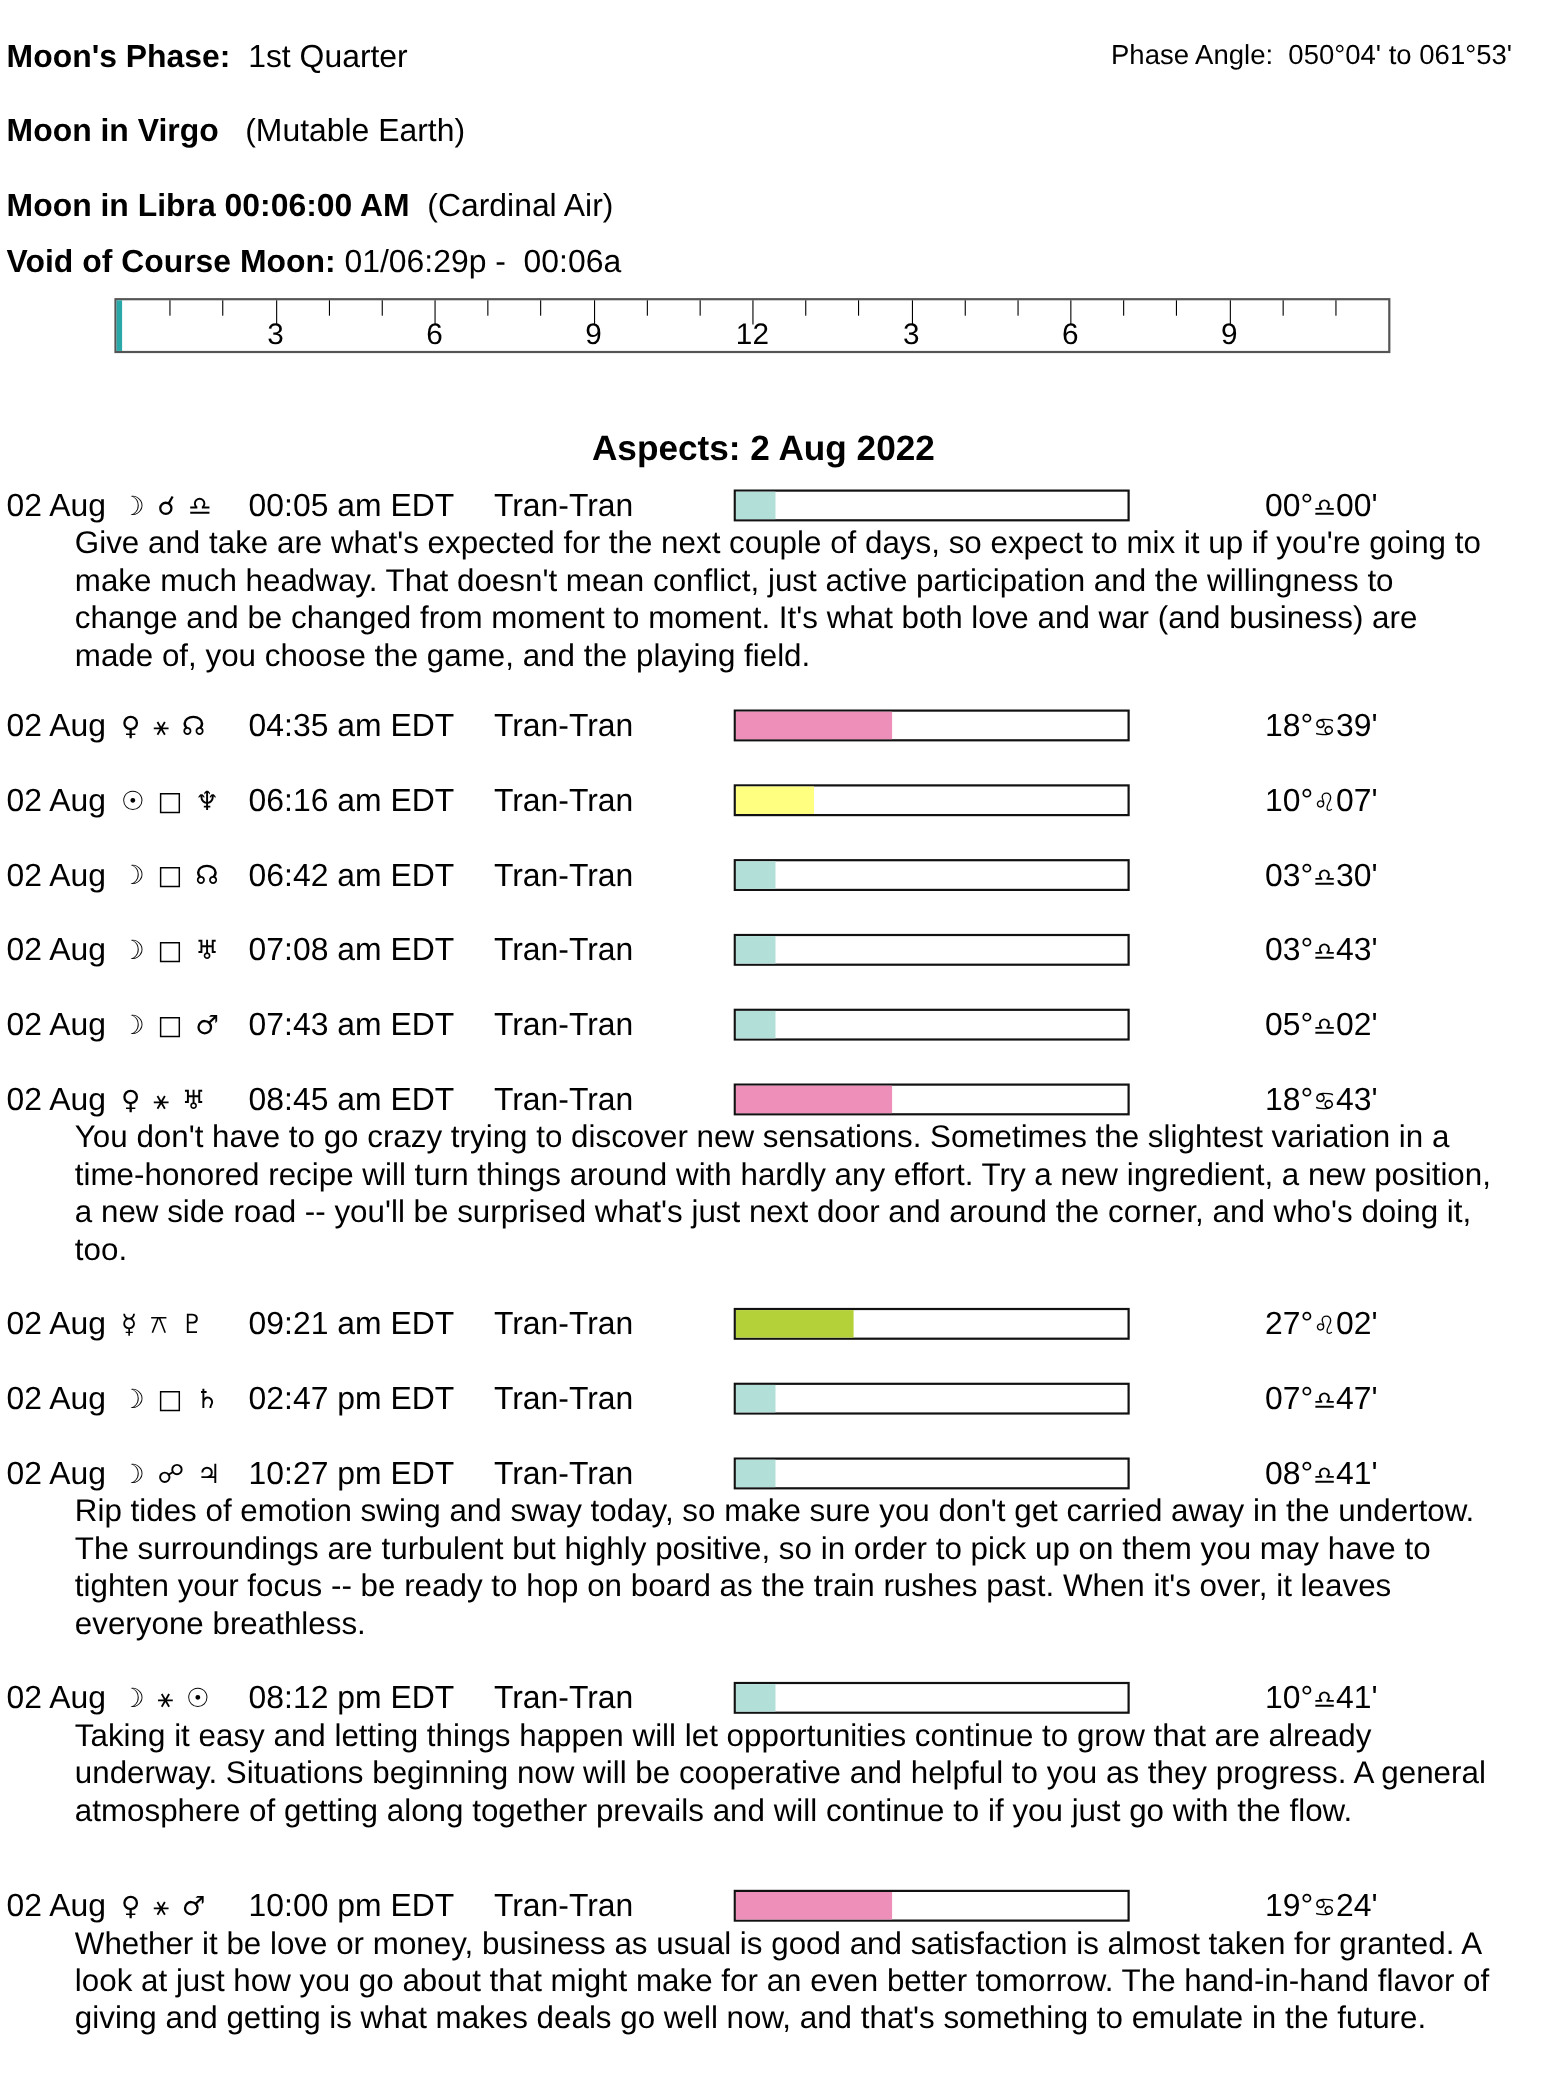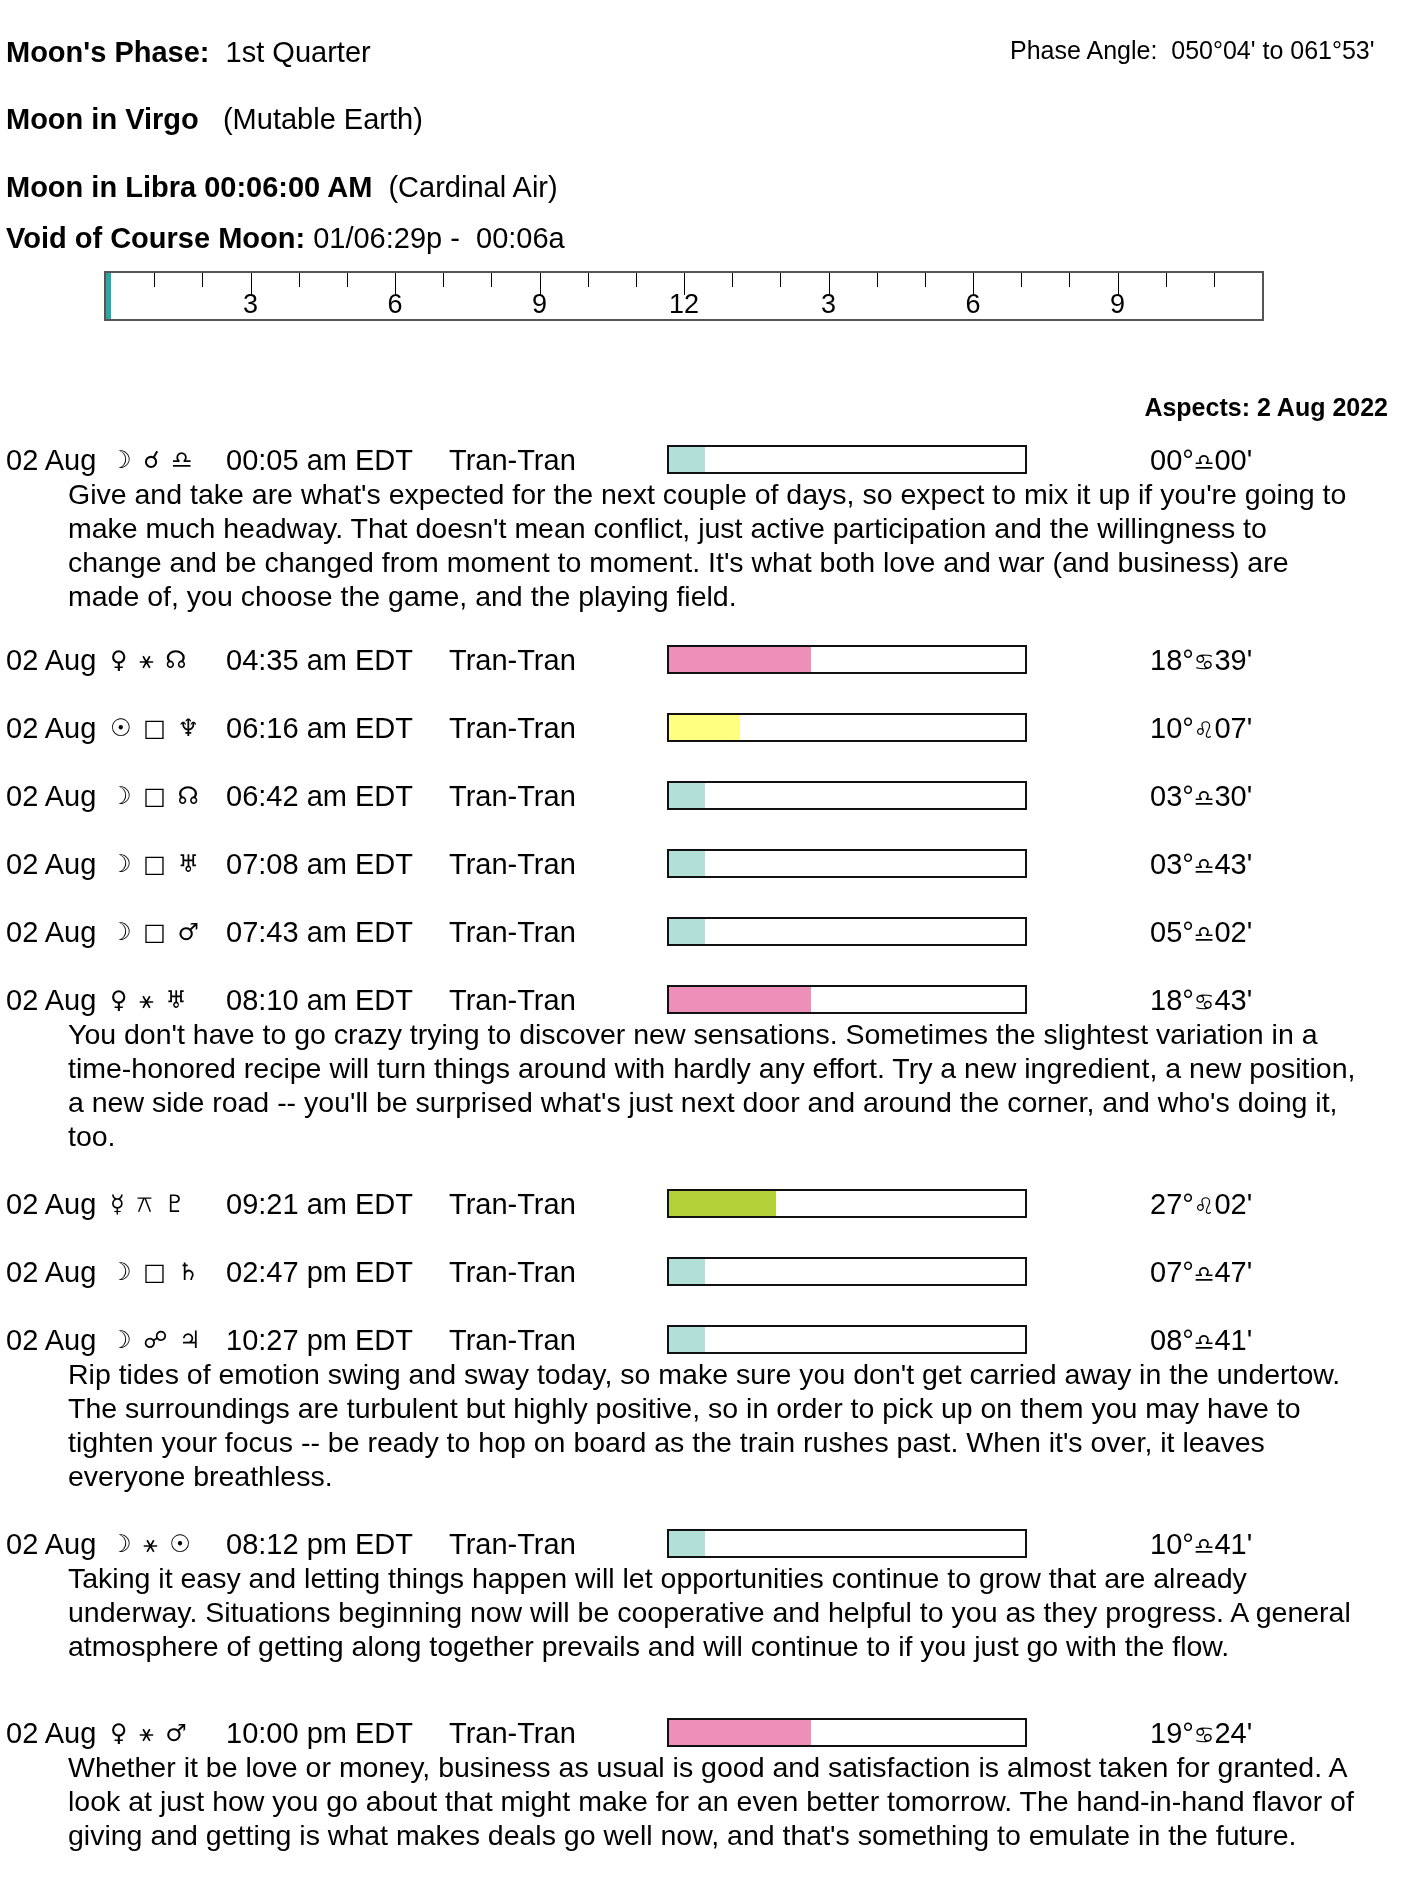--- a/index.html
+++ b/index.html
@@ -9,21 +9,21 @@
   }
   .hdr { position:absolute; left:6px; font-size:29px; white-space:pre; line-height:34px; }
   .hdr b { font-weight:bold; }
   #phase-angle { position:absolute; left:1010px; top:33px; font-size:25px; white-space:pre; line-height:34px; }
   #timeline { position:absolute; left:104px; top:271px; width:1160px; height:50px; border:2px solid #555; box-sizing:border-box; background:#fff; }
   #timeline .marker { position:absolute; left:0; top:0; bottom:0; width:5px; background:#2aa7a7; }
   #timeline .tick { position:absolute; top:0; width:1px; background:#000; }
   #timeline .tick.minor { height:14px; }
   #timeline .tick.major { height:22px; }
   #timeline .tlabel { position:absolute; top:16px; font-size:27px; transform:translateX(-50%); line-height:30px; }
-  #aspects-title { position:absolute; left:0; width:1388px; top:390px; text-align:right; font-weight:bold; font-size:25px; line-height:34px; }
+  #aspects-title { position:absolute; left:0; width:1388px; top:390px; text-align:center; font-weight:bold; font-size:32px; line-height:34px; }
   .row { position:absolute; left:0; width:1411px; }
   .row-line { position:relative; height:34px; font-size:29px; line-height:34px; white-space:pre; }
   .row-line .date { position:absolute; left:6px; }
   .row-line .glyphs { position:absolute; left:110px; font-family:"DejaVu Sans", sans-serif; font-size:24px; letter-spacing:2px; }
   .row-line .time { position:absolute; left:226px; }
   .row-line .type { position:absolute; left:449px; }
   .row-line .bar { position:absolute; left:667px; top:2px; width:360px; height:29px; border:2px solid #111; box-sizing:border-box; background:#fff; }
   .row-line .bar .fill { position:absolute; left:0; top:0; bottom:0; }
   .row-line .pos { position:absolute; left:1150px; }
   .row-line .pos .sign { font-family:"DejaVu Sans", sans-serif; font-size:23px; }
@@ -91,21 +91,21 @@
     <div class="row" style="top: 779px;">
       <div class="row-line"><span class="date">02 Aug</span><span class="glyphs"><span>☽</span> <span>□</span> <span>☊</span></span><span class="time">06:42 am EDT</span><span class="type">Tran-Tran</span><span class="bar"><span class="fill" style="width: 10%; background: rgb(179, 223, 217);"></span></span><span class="pos"><span>03°</span><span class="sign">♎</span><span>30'</span></span></div>
     </div>
     <div class="row" style="top: 847px;">
       <div class="row-line"><span class="date">02 Aug</span><span class="glyphs"><span>☽</span> <span>□</span> <span>♅</span></span><span class="time">07:08 am EDT</span><span class="type">Tran-Tran</span><span class="bar"><span class="fill" style="width: 10%; background: rgb(179, 223, 217);"></span></span><span class="pos"><span>03°</span><span class="sign">♎</span><span>43'</span></span></div>
     </div>
     <div class="row" style="top: 915px;">
       <div class="row-line"><span class="date">02 Aug</span><span class="glyphs"><span>☽</span> <span>□</span> <span>♂</span></span><span class="time">07:43 am EDT</span><span class="type">Tran-Tran</span><span class="bar"><span class="fill" style="width: 10%; background: rgb(179, 223, 217);"></span></span><span class="pos"><span>05°</span><span class="sign">♎</span><span>02'</span></span></div>
     </div>
     <div class="row" style="top: 983px;">
-      <div class="row-line"><span class="date">02 Aug</span><span class="glyphs"><span>♀</span> <span>⚹</span> <span>♅</span></span><span class="time">08:10 am EDT</span><span class="type">Tran-Tran</span><span class="bar"><span class="fill" style="width: 40%; background: rgb(238, 143, 186);"></span></span><span class="pos"><span>18°</span><span class="sign">♋</span><span>43'</span></span></div>
+      <div class="row-line"><span class="date">02 Aug</span><span class="glyphs"><span>♀</span> <span>⚹</span> <span>♅</span></span><span class="time">08:45 am EDT</span><span class="type">Tran-Tran</span><span class="bar"><span class="fill" style="width: 40%; background: rgb(238, 143, 186);"></span></span><span class="pos"><span>18°</span><span class="sign">♋</span><span>43'</span></span></div>
       <div class="row-text">You don't have to go crazy trying to discover new sensations. Sometimes the slightest variation in a time-honored recipe will turn things around with hardly any effort. Try a new ingredient, a new position, a new side road -- you'll be surprised what's just next door and around the corner, and who's doing it, too.</div>
     </div>
     <div class="row" style="top: 1187px;">
       <div class="row-line"><span class="date">02 Aug</span><span class="glyphs"><span>☿</span> <span>⚻</span> <span>♇</span></span><span class="time">09:21 am EDT</span><span class="type">Tran-Tran</span><span class="bar"><span class="fill" style="width: 30%; background: rgb(181, 209, 58);"></span></span><span class="pos"><span>27°</span><span class="sign">♌</span><span>02'</span></span></div>
     </div>
     <div class="row" style="top: 1255px;">
       <div class="row-line"><span class="date">02 Aug</span><span class="glyphs"><span>☽</span> <span>□</span> <span>♄</span></span><span class="time">02:47 pm EDT</span><span class="type">Tran-Tran</span><span class="bar"><span class="fill" style="width: 10%; background: rgb(179, 223, 217);"></span></span><span class="pos"><span>07°</span><span class="sign">♎</span><span>47'</span></span></div>
     </div>
     <div class="row" style="top: 1323px;">
       <div class="row-line"><span class="date">02 Aug</span><span class="glyphs"><span>☽</span> <span>☍</span> <span>♃</span></span><span class="time">10:27 pm EDT</span><span class="type">Tran-Tran</span><span class="bar"><span class="fill" style="width: 10%; background: rgb(179, 223, 217);"></span></span><span class="pos"><span>08°</span><span class="sign">♎</span><span>41'</span></span></div>

